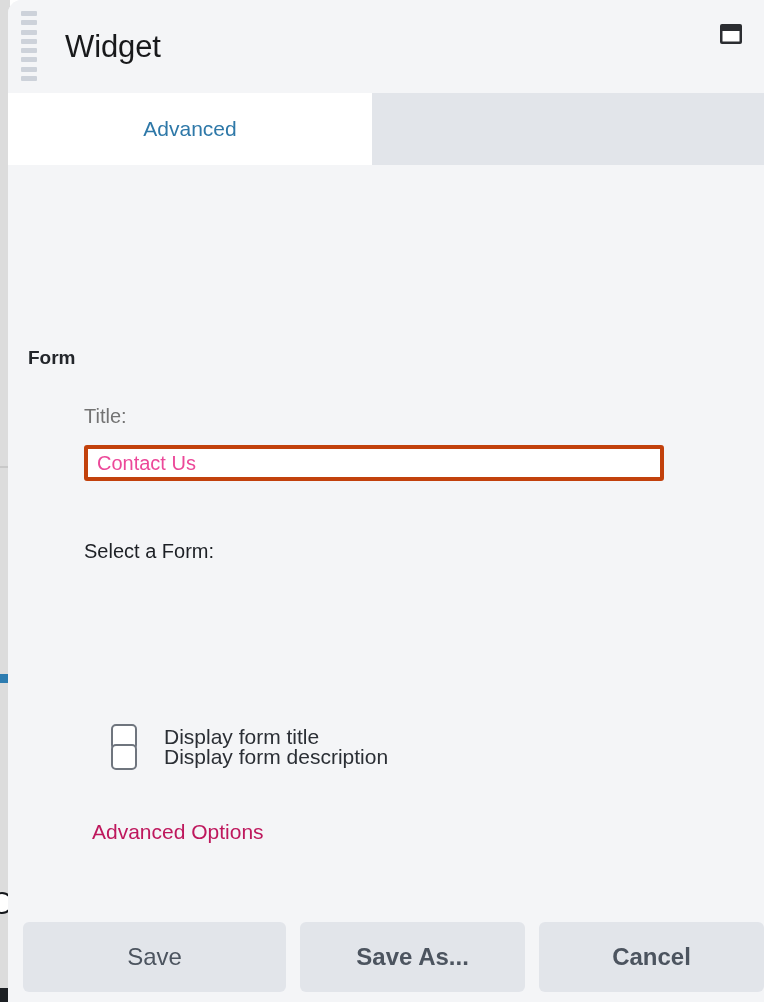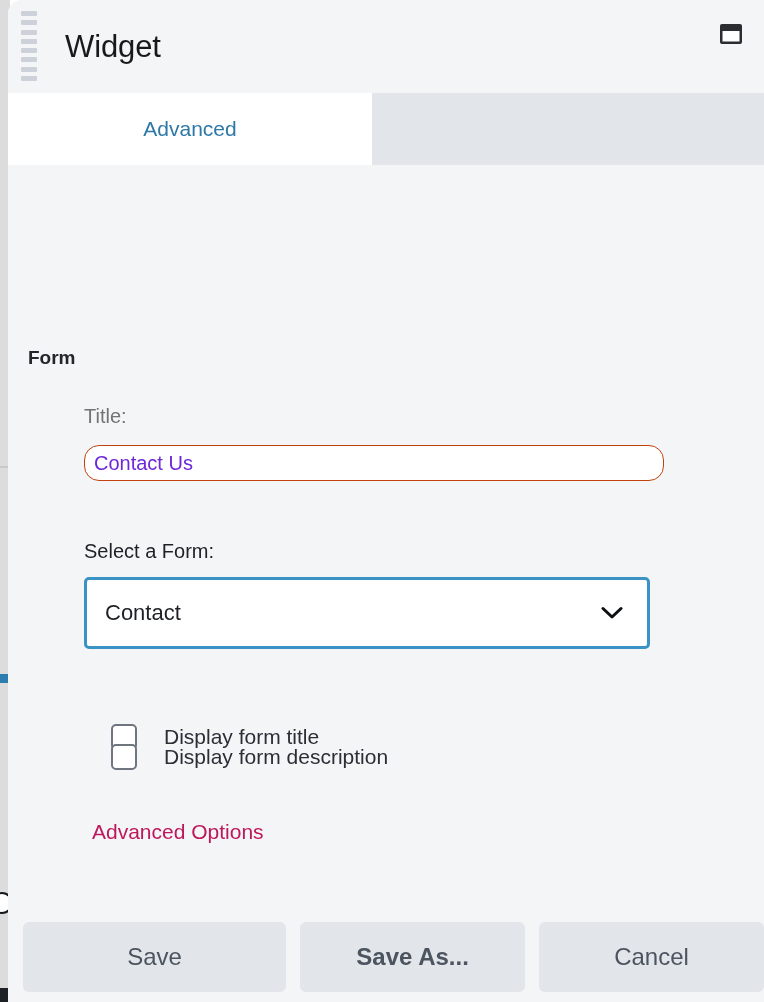--- a/index.html
+++ b/index.html
@@ -178,24 +178,24 @@
     margin-bottom: 17px;
   }
   #title-input {
     display: block;
     width: 580px;
     height: 36px;
     box-sizing: border-box;
     padding: 0 9px;
     font-family: "Liberation Sans", sans-serif;
     font-size: 20px;
-    color: #6d28d9;
-    background: #ffffff;
-    border: 1px solid #c2410c;
-    border-radius: 15px;
+    color: #ec4899;
+    background: #ffffff;
+    border: 4px solid #c2410c;
+    border-radius: 3px;
     outline: none;
   }
 
   #select-field-group { top: 375px; }
   #select-label {
     font-size: 20px;
     color: #1d2025;
     display: block;
     margin-bottom: 14px;
   }
@@ -275,21 +275,21 @@
     border: none;
     border-radius: 6px;
     background: #e2e5ea;
     color: #4c545f;
     font-family: "Liberation Sans", sans-serif;
     font-size: 24px;
     cursor: pointer;
   }
   #save-button { width: 275px; }
   #save-as-button { width: 235px; font-weight: bold; }
-  #cancel-button { width: 235px; }
+  #cancel-button { width: 235px; font-weight: bold; }
 </style>
 </head>
 <body>
 
 <div id="backdrop">
   <div id="backdrop-strip"></div>
   <div id="backdrop-rule"></div>
   <div id="backdrop-accent"></div>
   <div id="backdrop-circle"></div>
   <div id="backdrop-edge"></div>
@@ -328,28 +328,20 @@
 
     <div id="section-label">Form</div>
 
     <div class="field-group" id="title-field-group">
       <label id="title-label">Title:</label>
       <input id="title-input" type="text" value="Contact Us" style="">
     </div>
 
     <div class="field-group" id="select-field-group">
       <label id="select-label">Select a Form:</label>
-      <div id="form-select-wrap">
-        <span id="form-select-value">Contact</span>
-        <span id="chevron-down-icon">
-          <svg width="22" height="14" viewBox="0 0 22 14" aria-hidden="true">
-            <path d="M2 2.5 L11 11 L20 2.5" fill="none" stroke="#0d0f12" stroke-width="3" stroke-linecap="round" stroke-linejoin="round"></path>
-          </svg>
-        </span>
-      </div>
     </div>
 
     <div class="checkbox-row" id="checkbox-row-title">
       <span class="checkbox-box"></span>
       <span class="checkbox-label">Display form title</span>
     </div>
 
     <div class="checkbox-row" id="checkbox-row-description">
       <span class="checkbox-box"></span>
       <span class="checkbox-label">Display form description</span>

